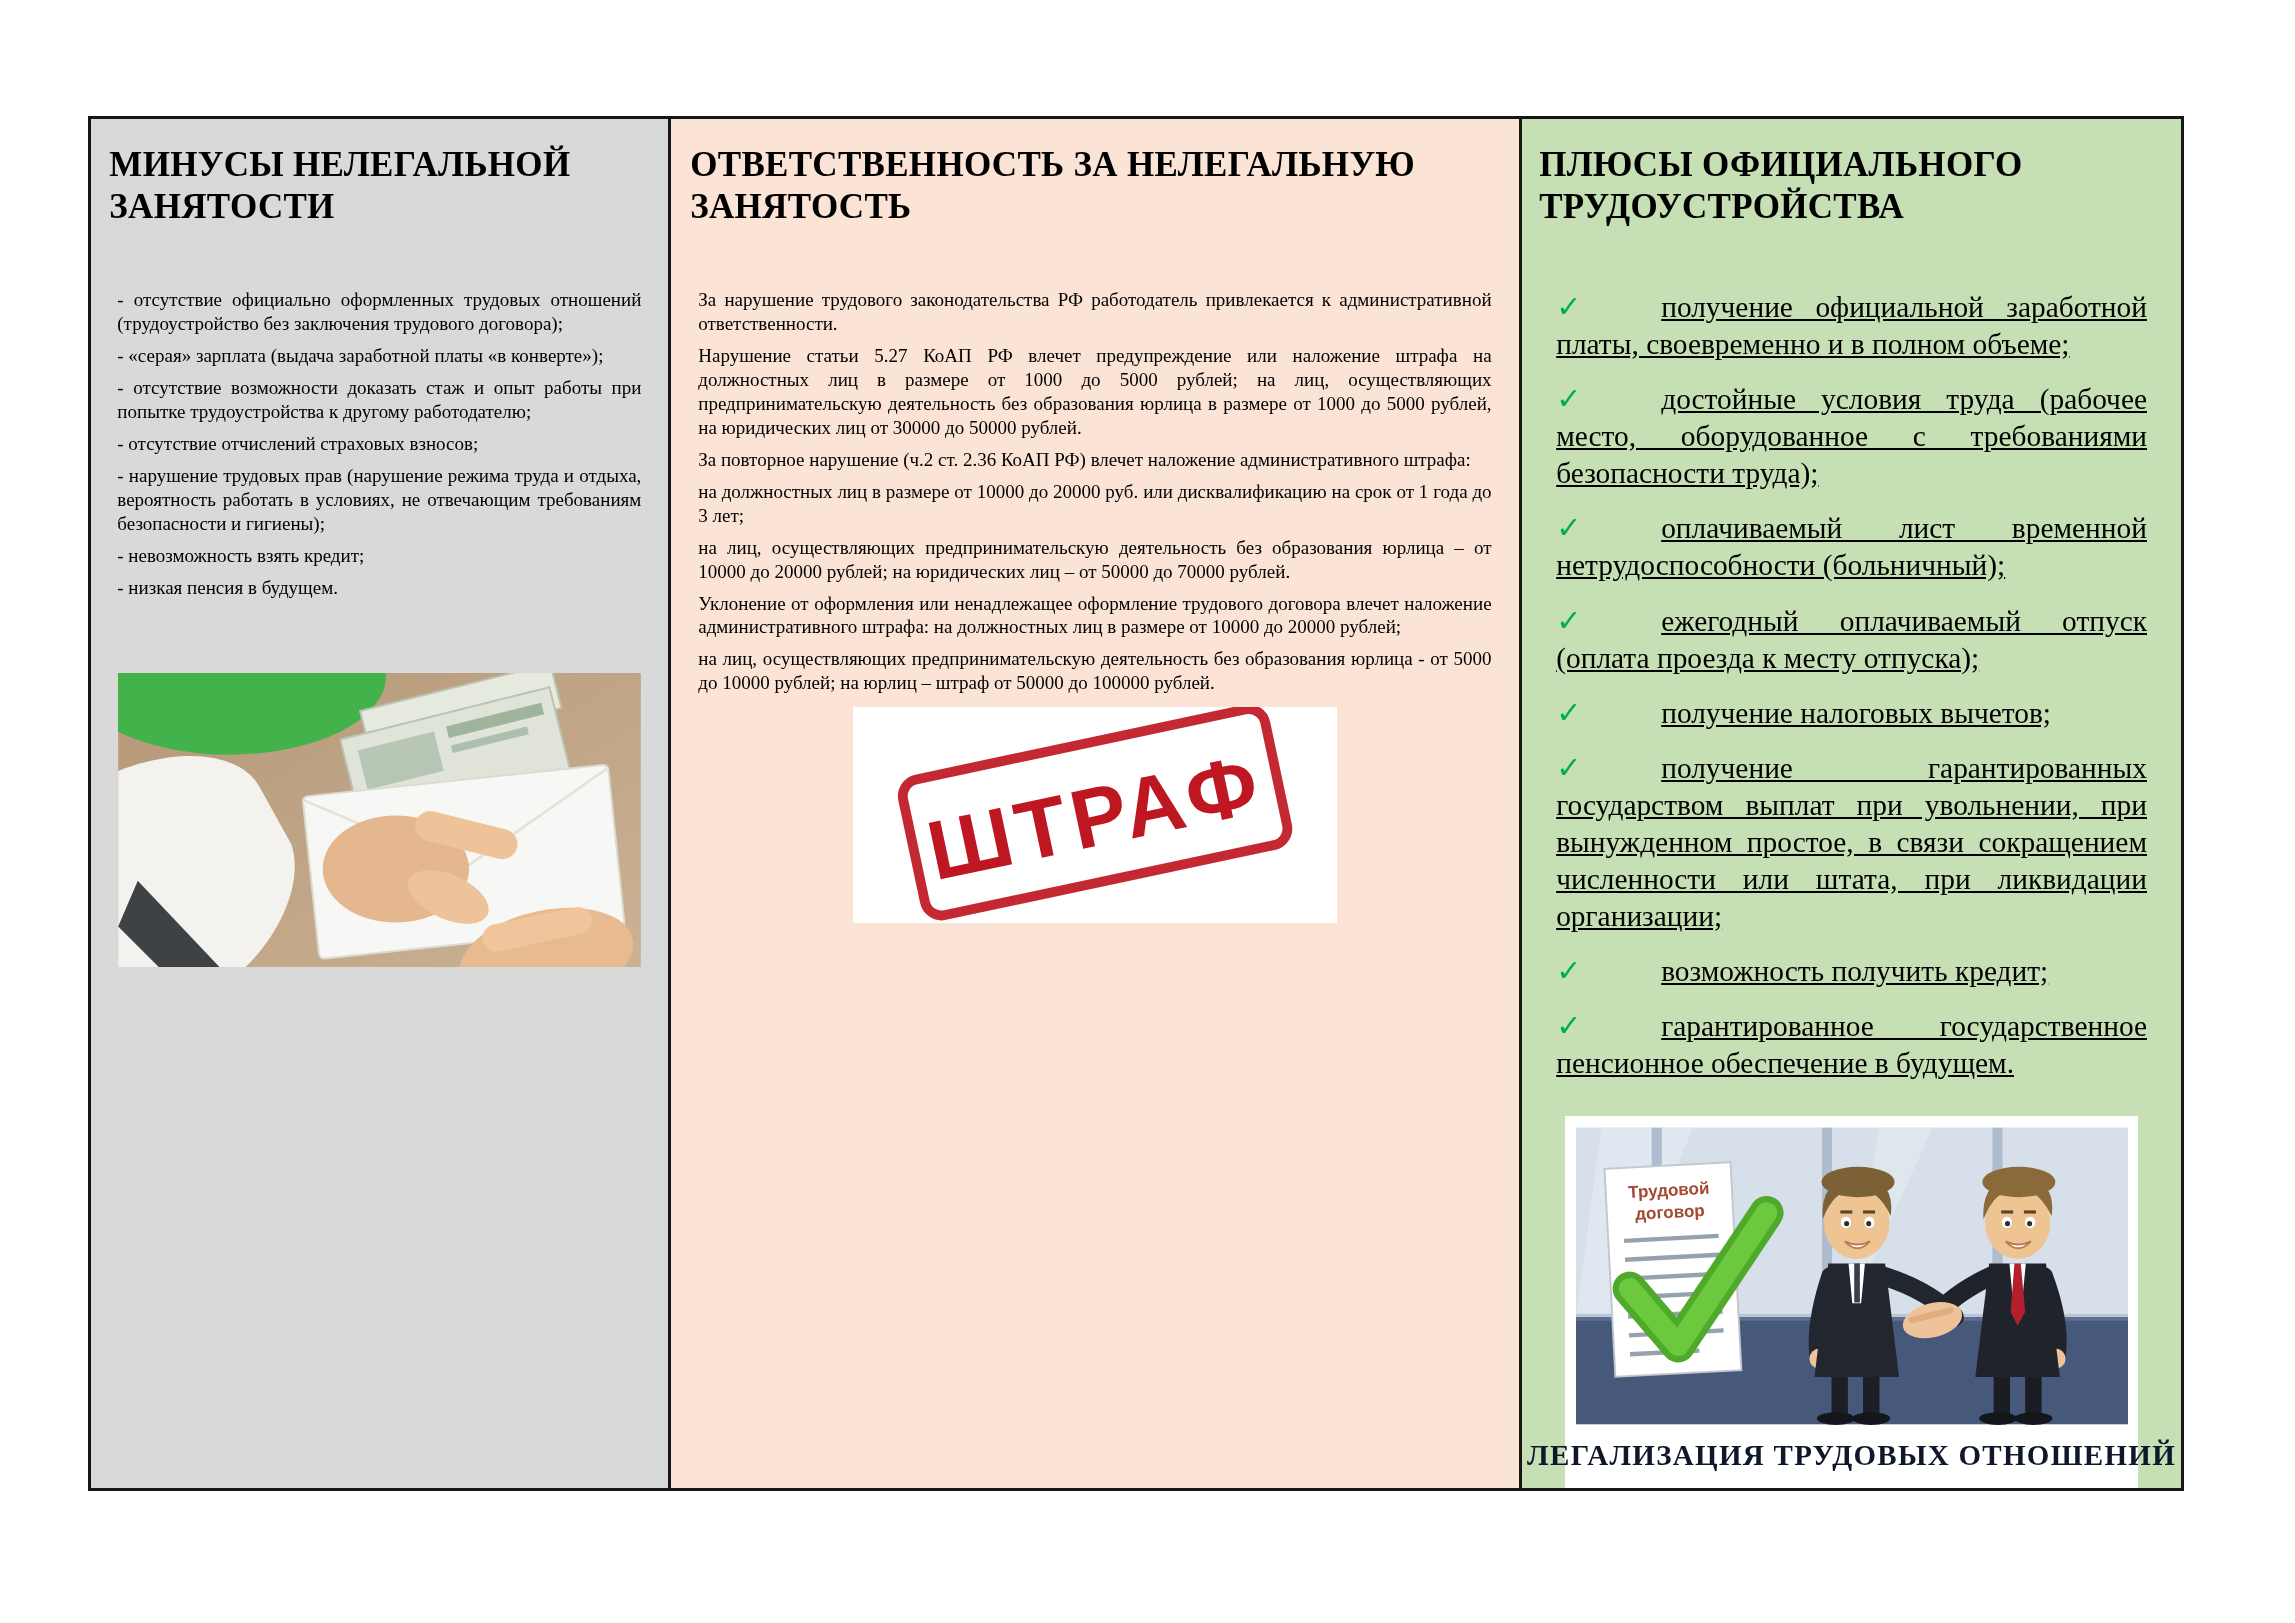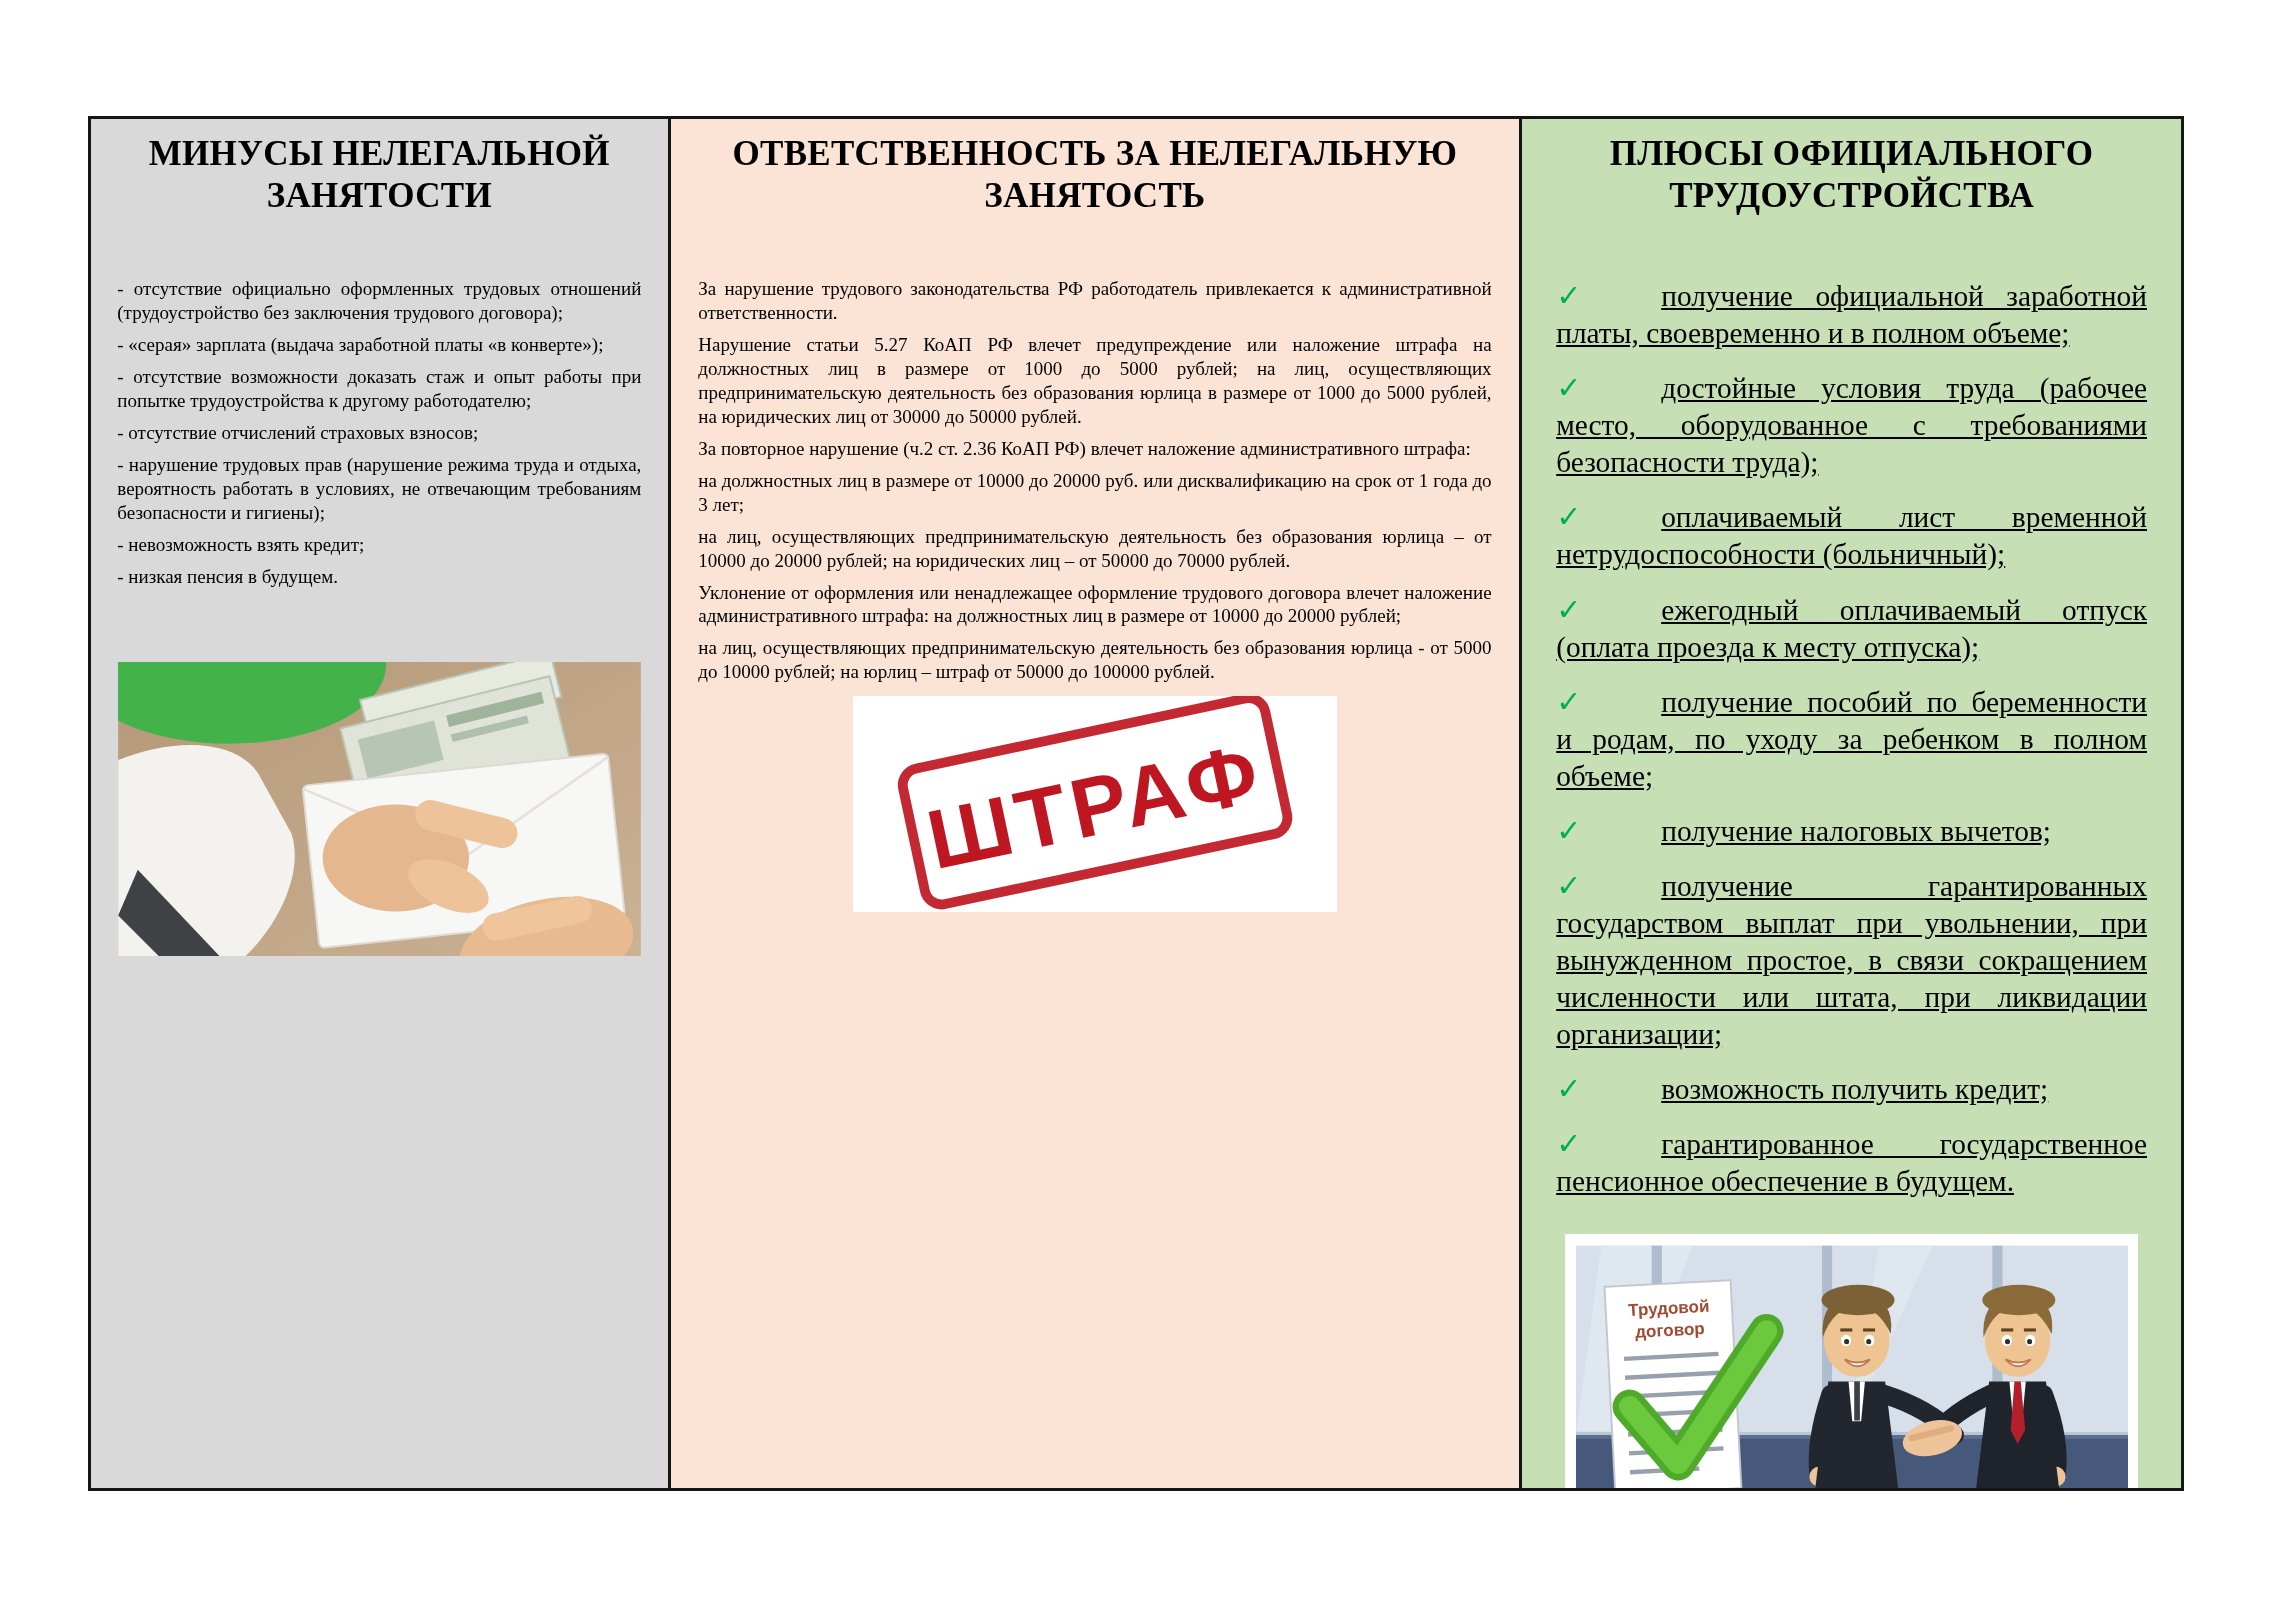--- a/index.html
+++ b/index.html
@@ -11,22 +11,22 @@
     position:absolute;left:88px;top:116px;width:2096px;height:1375px;
     display:flex;align-items:stretch;
   }
   .col{
     box-sizing:border-box;height:100%;border:3.3px solid #161616;overflow:hidden;
   }
   .col-cons{width:607px;background:#d9d9d9;padding:9.2px 18.3px;}
   .col-resp{width:888px;background:#fbe3d5;border-left:none;padding:9.2px 19.6px;}
   .col-pros{width:690px;background:#c6dfb4;border-left:none;padding:9.2px 17px;}
   .col-title{
-    font-size:35px;font-weight:bold;line-height:1.2;text-align:center;
-    margin:5px 0 60px 0;letter-spacing:0.3px;
+    font-size:35px;font-weight:bold;line-height:1.2;text-align:left;
+    margin:16px 0 60px 0;letter-spacing:0.3px;
   }
   .para{font-size:19px;line-height:1.26;text-align:justify;margin:8px;}
   .pro{font-size:29.4px;line-height:1.26;text-align:justify;margin:17px;text-decoration:underline;}
   .chk{
     display:inline-block;width:105px;color:#00b050;font-weight:bold;
     font-family:"DejaVu Sans",sans-serif;font-size:30px;
   }
   .photo-box{width:523px;height:294px;margin:73px auto 0;overflow:hidden;}
   .stamp-box{width:484px;height:216px;margin:11.8px auto 0;background:#ffffff;}
   .illus-box{
@@ -114,21 +114,20 @@
     </div>
   </section>
 
   <section class="col col-pros">
     <h2 class="col-title">ПЛЮСЫ ОФИЦИАЛЬНОГО ТРУДОУСТРОЙСТВА</h2>
 
     <p class="pro"><span class="chk">✓</span><span>получение официальной заработной платы, своевременно и в полном объеме;</span></p>
     <p class="pro"><span class="chk">✓</span><span>достойные условия труда (рабочее место, оборудованное с требованиями безопасности труда);</span></p>
     <p class="pro"><span class="chk">✓</span><span>оплачиваемый лист временной нетрудоспособности (больничный);</span></p>
     <p class="pro"><span class="chk">✓</span><span>ежегодный оплачиваемый отпуск (оплата проезда к месту отпуска);</span></p>
-    <p class="pro"><span class="chk">✓</span><span>получение пособий по беременности и родам, по уходу за ребенком в полном объеме;</span></p>
     <p class="pro"><span class="chk">✓</span><span>получение налоговых вычетов;</span></p>
     <p class="pro"><span class="chk">✓</span><span>получение гарантированных государством выплат при увольнении, при вынужденном простое, в связи сокращением численности или штата, при ликвидации организации;</span></p>
     <p class="pro"><span class="chk">✓</span><span>возможность получить кредит;</span></p>
     <p class="pro"><span class="chk">✓</span><span>гарантированное государственное пенсионное обеспечение в будущем.</span></p>
 
     <div class="illus-box">
       <svg width="552" height="302" viewBox="0 0 875 470">
         <rect width="875" height="470" fill="#cdd7e3"></rect>
         <rect width="875" height="300" fill="#d7e0ea"></rect>
         <polygon points="40,0 185,0 65,300 0,300" fill="#e6edf4" opacity="0.55"></polygon>

